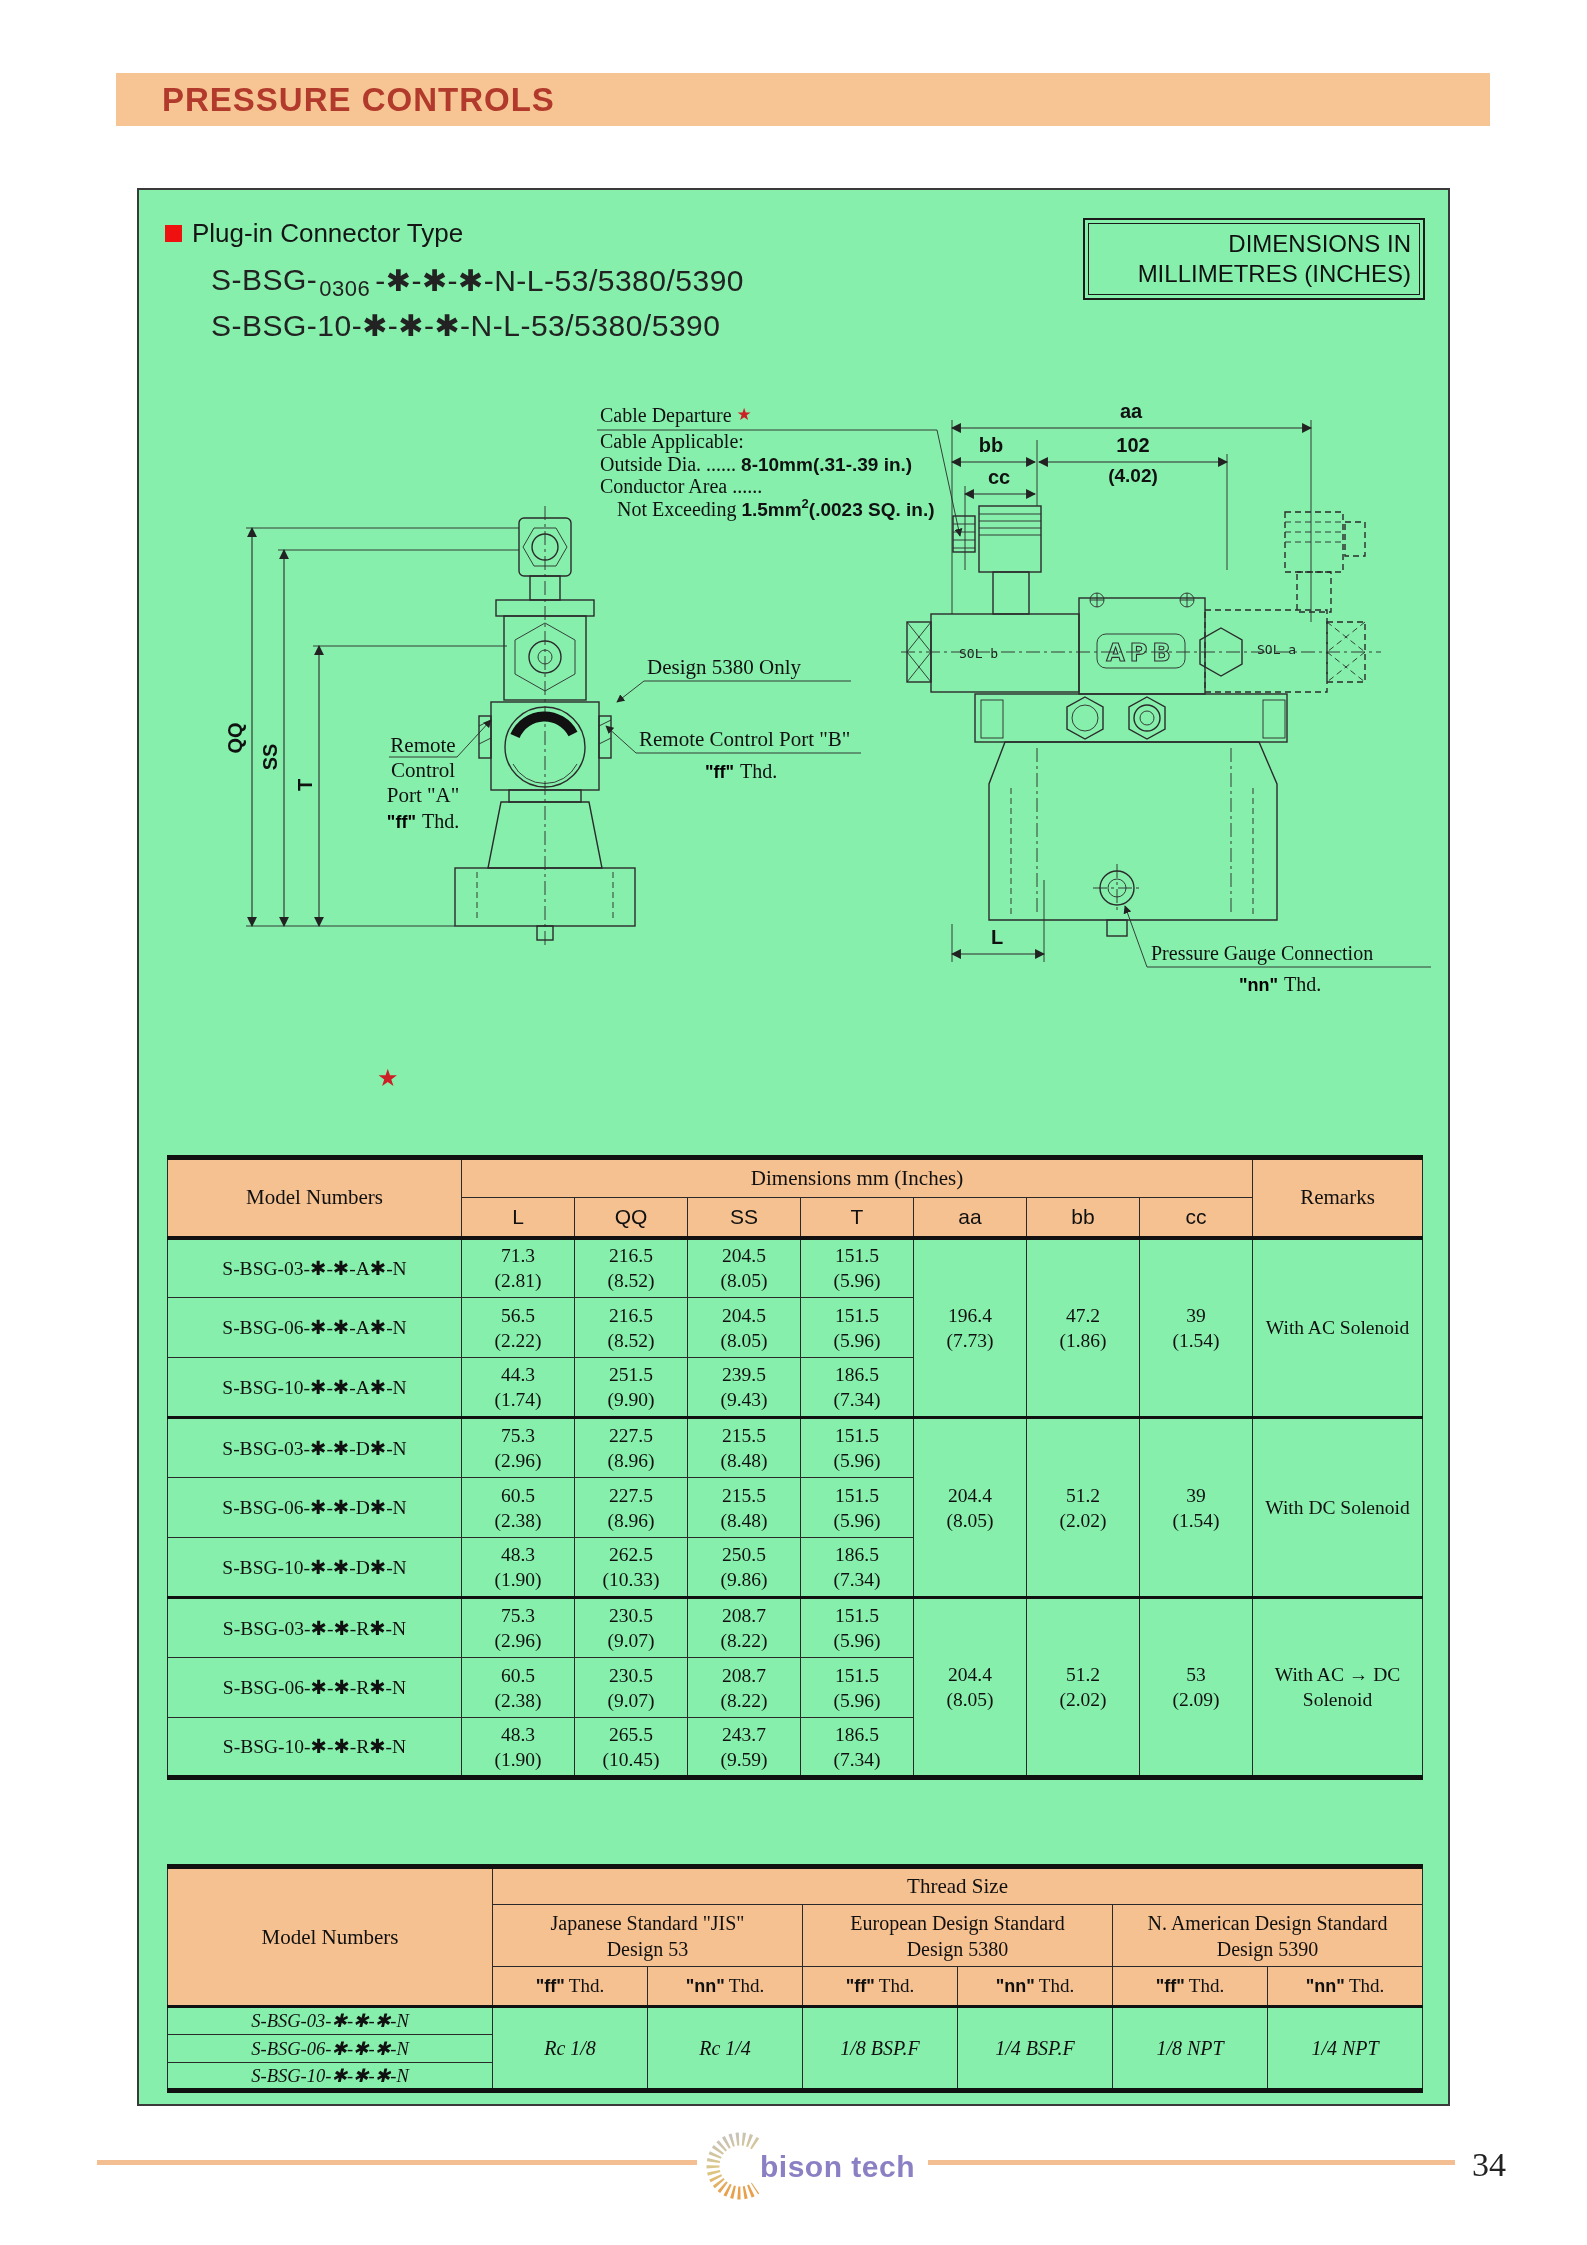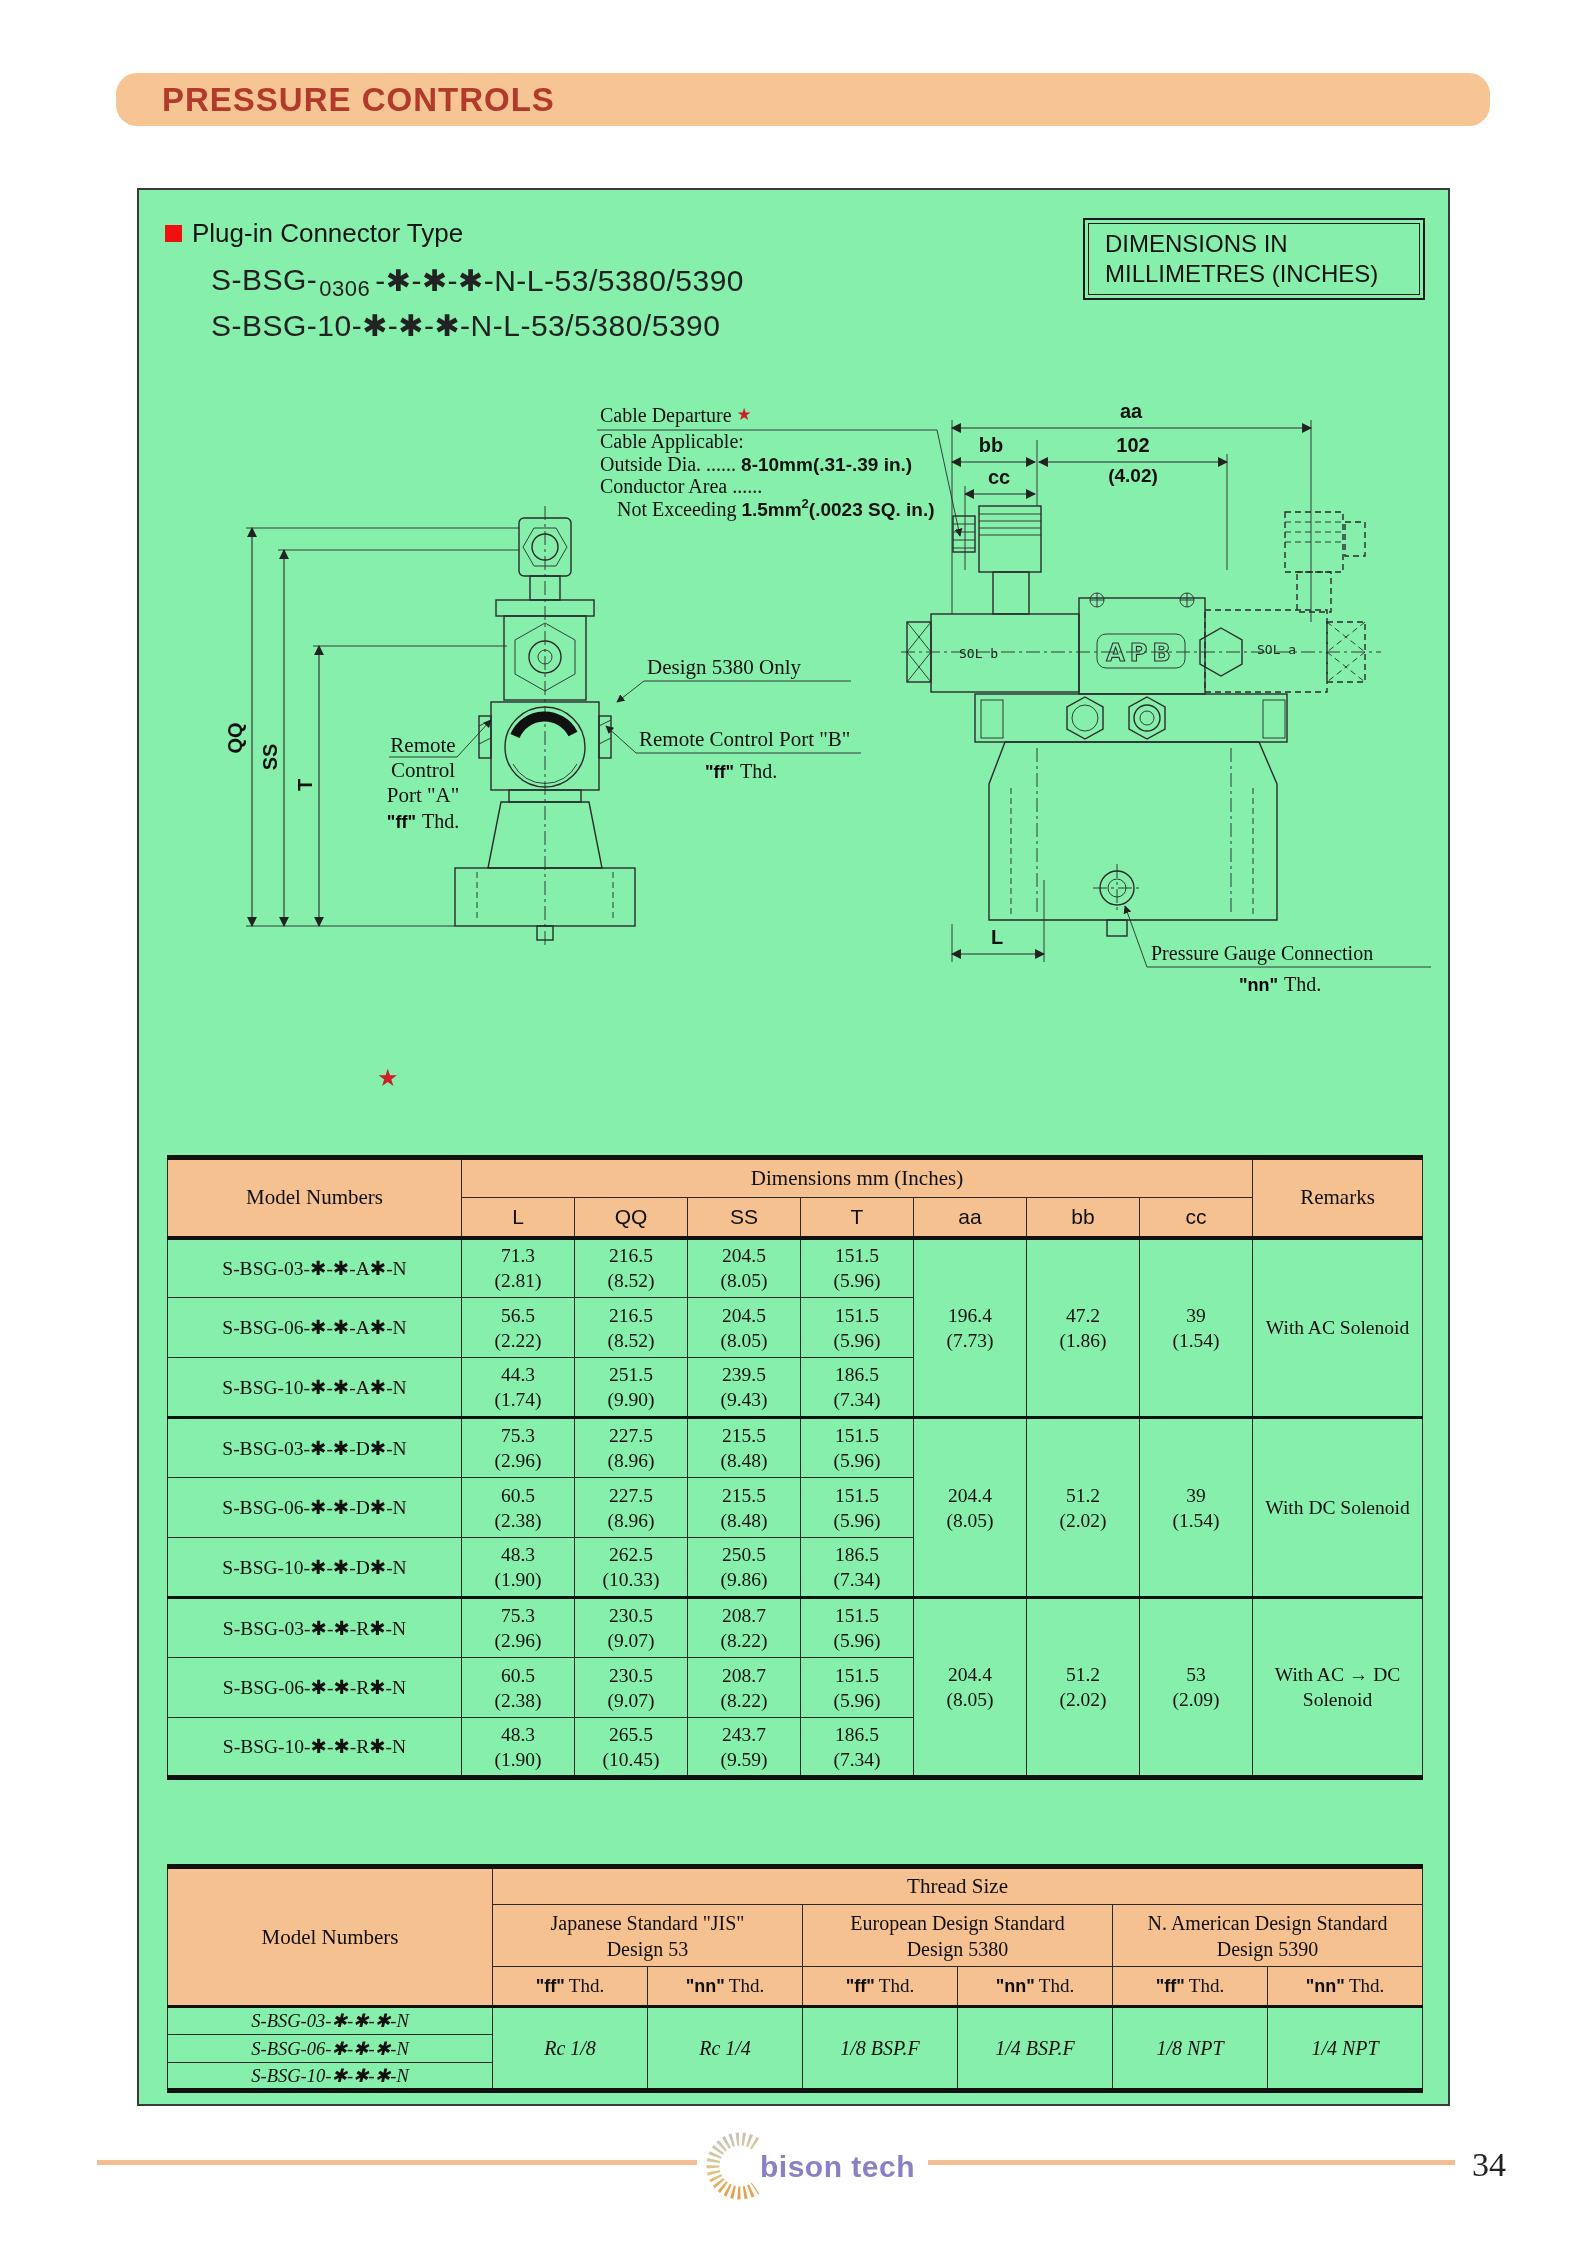--- a/index.html
+++ b/index.html
@@ -2,42 +2,42 @@
 <html><head>
 <meta charset="utf-8">
 <style>
   html,body{margin:0;padding:0;}
   body{
     width:1587px;height:2245px;position:relative;background:#ffffff;
     font-family:"Liberation Sans","DejaVu Sans",sans-serif;color:#111;
     overflow:hidden;
   }
   
-  .banner{position:absolute;left:116px;top:73px;width:1374px;height:53px;background:#F7C493;border-radius:21px;}
+  .banner{position:absolute;left:116px;top:73px;width:1374px;height:53px;background:#F7C493;}
   .banner h1{
     margin:0;padding:0 0 0 46px;line-height:53px;
     font-family:"Liberation Sans",sans-serif;font-weight:bold;font-size:33px;
     color:#B23A2C;letter-spacing:1px;
   }
   
   .frame{position:absolute;left:137px;top:188px;width:1313px;height:1918px;
     border:2px solid #3a3a3a;background:#86efac;box-sizing:border-box;}
   .frame > *{position:absolute;}
   
   .pitype{left:26px;top:28px;display:flex;align-items:center;}
   .pitype .sq{width:17px;height:17px;background:#EF1010;margin-right:10px;}
   .pitype .txt{font-size:26px;color:#151515;}
   
   .models{left:72px;top:70px;font-size:30px;color:#222;letter-spacing:0.5px;}
   .mline1{display:flex;align-items:center;}
   .stack{display:inline-flex;flex-direction:row;font-size:22px;line-height:23px;margin:17px 5px 0 2px;}
   .mline2{margin-top:8px;}
   
   .dimbox{left:944px;top:28px;width:342px;border:2px solid #1a1a1a;padding:3px;box-sizing:border-box;}
-  .dimbox .inner{border:1px solid #1a1a1a;text-align:left;padding:5px 16px;}
+  .dimbox .inner{border:1px solid #1a1a1a;text-align:right;padding:5px 8px;}
   .dimbox .inner div{font-size:24px;line-height:30px;color:#111;}
   
   .cnote{left:238px;top:874px;display:flex;align-items:baseline;
     font-family:"Liberation Serif","DejaVu Serif",serif;font-size:22px;color:#111;}
   .cnote .st{color:#CD2026;font-size:24px;margin-right:9px;font-family:"DejaVu Sans",sans-serif;}
   
   table.tbl{border-collapse:collapse;table-layout:fixed;
     font-family:"Liberation Serif","DejaVu Serif",serif;color:#101010;}
   .tbl th,.tbl td{border:1px solid #2a2a2a;padding:0;text-align:center;
     vertical-align:middle;font-weight:normal;}

